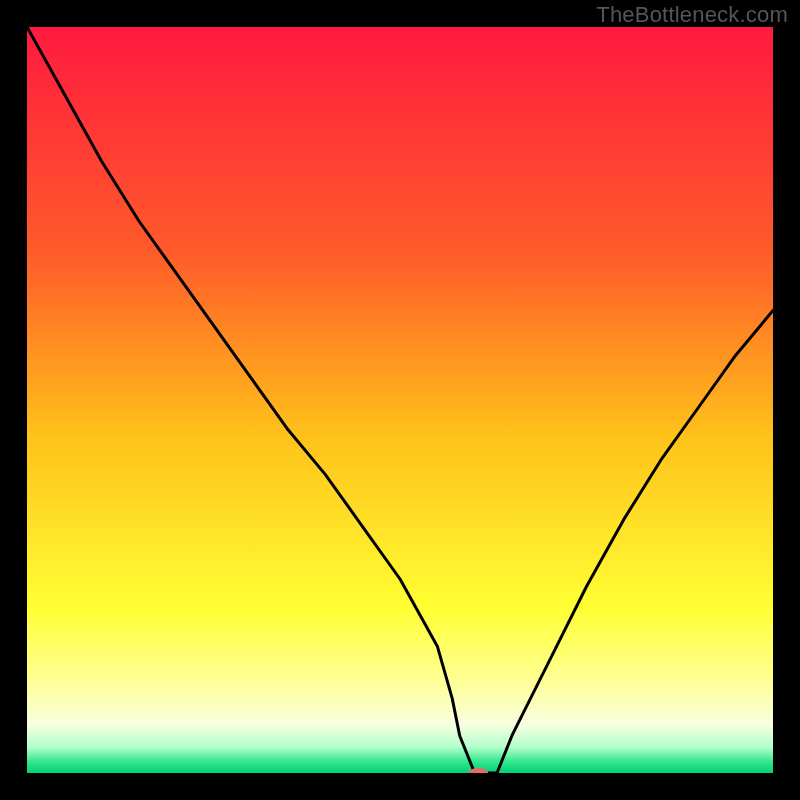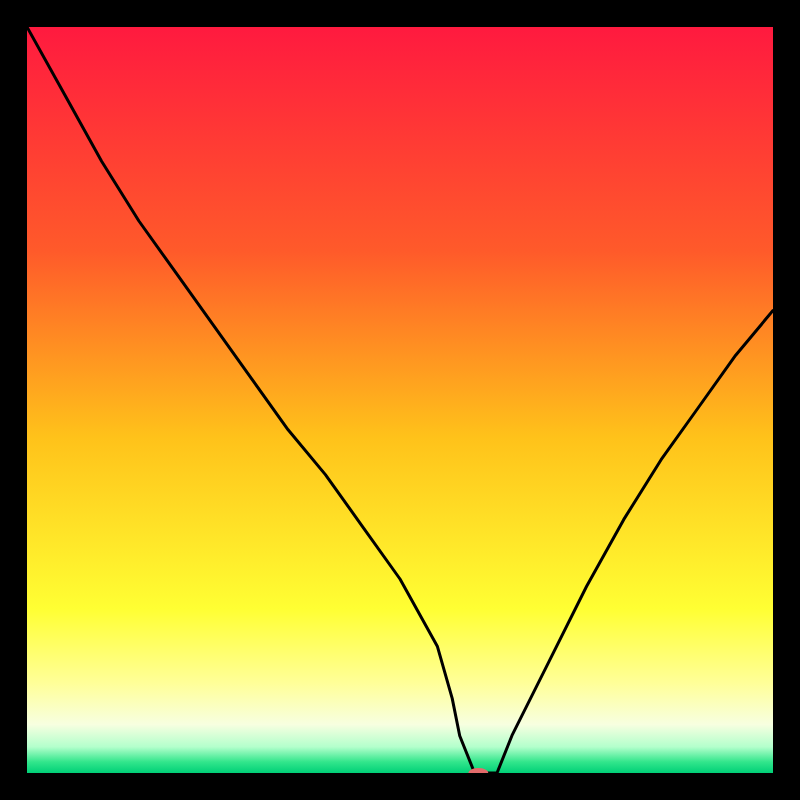--- a/index.html
+++ b/index.html
@@ -36,20 +36,21 @@
     height: 746px;
   }
   .plot svg {
     display: block;
   }
 </style>
 </head>
 <body>
 
 <div class="frame">
+  <div class="watermark">TheBottleneck.com</div>
 
   <div class="plot">
     <svg id="chart-svg" width="746" height="746" viewBox="0 0 746 746">
       <defs>
         <linearGradient id="bg-grad" x1="0" y1="0" x2="0" y2="1">
             <stop offset="0%" stop-color="#ff1a3f"></stop>
             <stop offset="30%" stop-color="#ff5a2a"></stop>
             <stop offset="55.00000000000001%" stop-color="#ffc21a"></stop>
             <stop offset="78%" stop-color="#ffff33"></stop>
             <stop offset="88%" stop-color="#ffff99"></stop>

